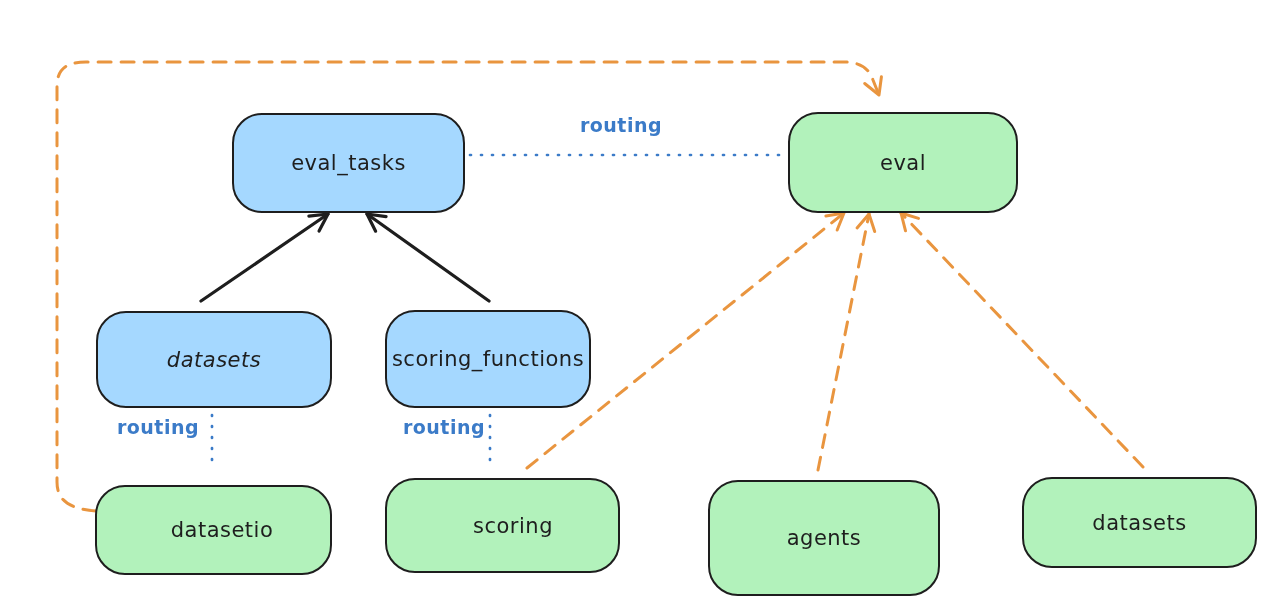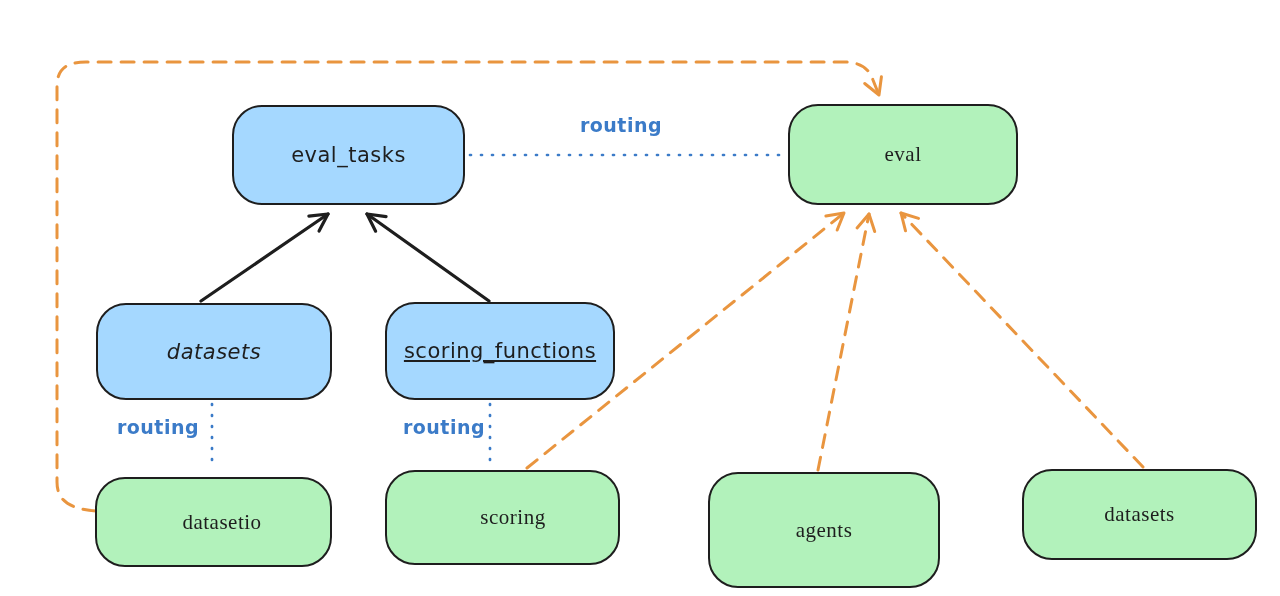--- a/index.html
+++ b/index.html
@@ -34,23 +34,24 @@
   .node{
     position:absolute;
     display:flex;align-items:center;justify-content:center;
     border:2.6px solid var(--node-border);
     border-radius:30px;
     font-size:21px;
     color:#1e1e1e;
     letter-spacing:0.5px;
     box-sizing:border-box;
     text-align:center;
+    margin-top:8px;
   }
   .node.blue{background:var(--blue-fill);}
-  .node.green{background:var(--green-fill);font-family:Liberation Serif, serif;}
+  .node.green{background:var(--green-fill);}
   .edge-label{
     position:absolute;
     width:100px;
     text-align:center;
     color:var(--routing-blue);
     font-weight:700;
     font-size:19px;
     letter-spacing:0.5px;
   }
 </style>
@@ -87,21 +88,21 @@
   </div>
 
   <div class="node green" style="left:788px;top:104px;width:230px;height:101px;">
     <span>eval</span>
   </div>
 
   <div class="node blue" style="left:96px;top:303px;width:236px;height:97px;font-style:italic;">
     <span>datasets</span>
   </div>
 
-  <div class="node blue" style="left:385px;top:302px;width:230px;height:98px;text-decoration:underline;">
+  <div class="node blue" style="left:385px;top:302px;width:206px;height:98px;">
     <span>scoring_functions</span>
   </div>
 
   <div class="node green" style="left:95px;top:477px;width:237px;height:90px;padding-left:17px;">
     <span>datasetio</span>
   </div>
 
   <div class="node green" style="left:385px;top:470px;width:235px;height:95px;padding-left:21px;">
     <span>scoring</span>
   </div>

